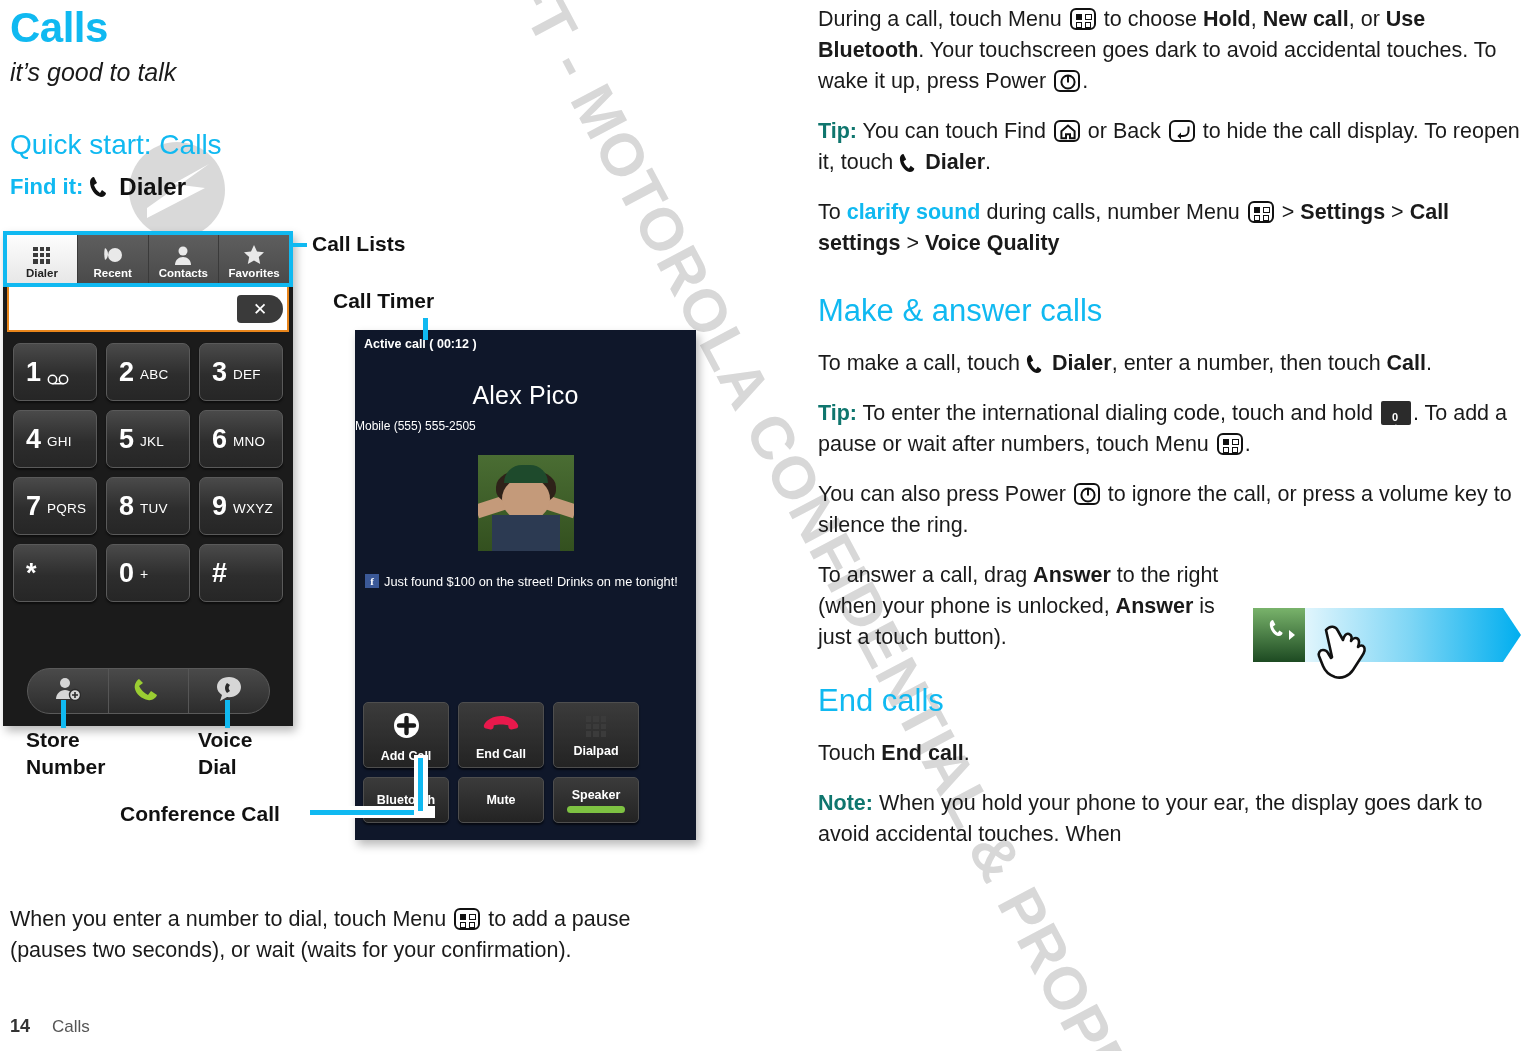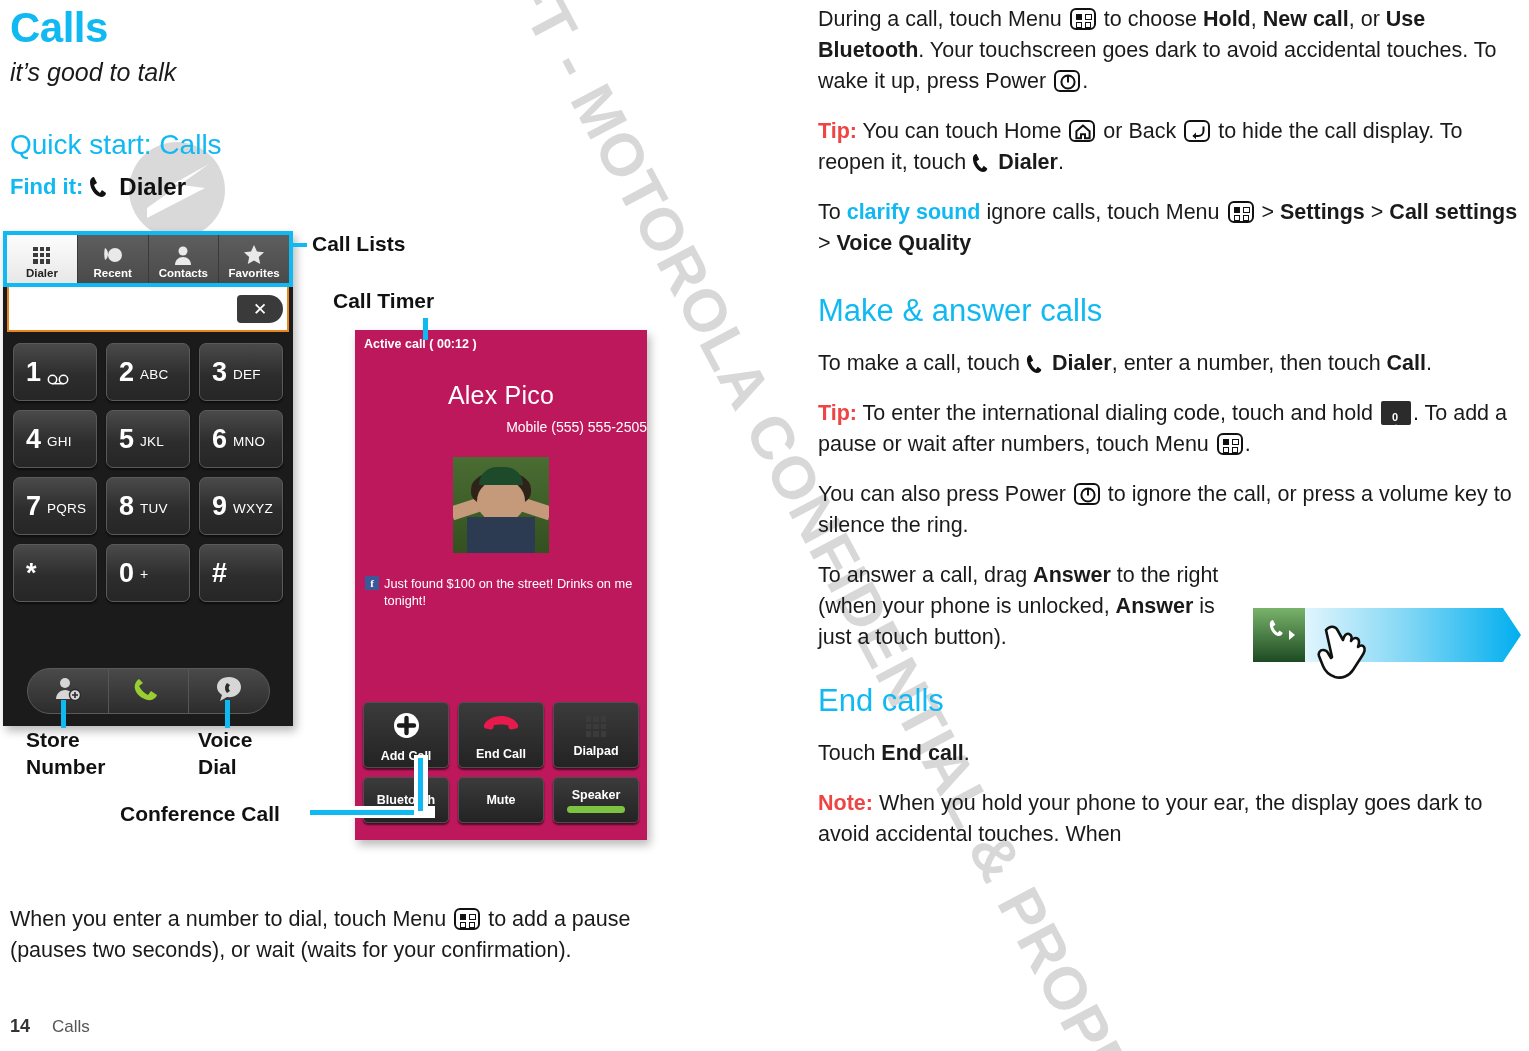--- a/index.html
+++ b/index.html
@@ -72,21 +72,21 @@
     display: flex; align-items: center; gap: 6px;
   }
   .findit .app { color: #111; font-weight: bold; font-size: 24px; margin-left: 4px;}
 
   p.body {
     font-size: 21.5px; line-height: 31px; color: #1a1a1a;
     margin: 19px 0 0 0;
     font-family: "Liberation Sans", sans-serif;
   }
   p.body b { font-weight: bold; }
-  .lead { font-weight: bold; color: #ef4444; }
+  .lead { font-weight: bold; color: #0f766e; }
   .kw { color: #10B9F1; font-weight: bold; }
   h3.sub {
     font-size: 31px; font-weight: normal; color: #10B9F1;
     margin: 34px 0 0 0;
   }
   h3.sub.tight { margin-top: 30px; }
 
   
   .keyicon {
     display: inline-block; vertical-align: -4px;
@@ -171,29 +171,29 @@
     border:1px solid #5a5a5a;
     display:flex;
   }
   .actionbar div { flex:1; display:flex; align-items:center; justify-content:center;
                    border-right:1px solid #565656;}
   .actionbar div:last-child { border-right:none; }
 
   
   .call-phone {
     position:absolute; left:355px; top:330px;
-    width:292px; height:510px;
-    background:#be185d;
+    width:341px; height:510px;
+    background:#0f172a;
     box-shadow: 3px 5px 9px rgba(0,0,0,0.28);
     z-index: 5;
     color:#fff;
   }
   .call-status { font-size:12.5px; font-weight:bold; padding:7px 0 0 9px; }
   .call-name { text-align:center; font-size:25px; margin-top:30px; letter-spacing:0.2px;}
-  .call-number { text-align:right; font-size:14px; margin-top:9px; }
+  .call-number { text-align:left; font-size:12px; margin-top:9px; }
   .avatar {
     width:96px; height:96px; margin: 22px auto 0 auto;
     background: linear-gradient(#4a6d33, #33501f);
     position:relative; overflow:hidden;
   }
   .avatar .face { position:absolute; left:24px; top:22px; width:48px; height:44px;
                   border-radius:50%; background:#c49a7a;}
   .avatar .hair { position:absolute; left:18px; top:14px; width:60px; height:36px;
                   border-radius:50% 50% 40% 40%; background:#2e2219;}
   .avatar .cap  { position:absolute; left:26px; top:10px; width:44px; height:18px;
@@ -510,32 +510,32 @@
   <div class="col-right">
 
     <p class="body" style="margin-top:4px;">
       <span>During a call, touch Menu </span><span class="keyicon menu"><i></i><i></i><i></i><i></i></span><span> to choose </span><b>Hold</b><span>, </span><b>New call</b><span>, or </span><b>Use Bluetooth</b><span>. Your touchscreen goes dark to avoid accidental touches. To wake it up, press Power </span><span class="keyicon"><svg width="20" height="18" viewBox="0 0 20 18">
             <circle cx="10" cy="9" r="6.6" fill="none" stroke="#111" stroke-width="2"></circle>
             <line x1="10" y1="2.6" x2="10" y2="9.4" stroke="#111" stroke-width="2"></line>
           </svg></span><span>.</span>
     </p>
 
     <p class="body">
-      <span class="lead">Tip:</span><span> You can touch Home </span><span class="keyicon"><svg width="20" height="18" viewBox="0 0 20 18">
+      <span class="lead">Tip:</span><span> You can touch Find </span><span class="keyicon"><svg width="20" height="18" viewBox="0 0 20 18">
             <path d="M10 2.5L3.4 8.2v7H8v-4h4v4h4.6v-7z" fill="none" stroke="#111" stroke-width="2"></path>
           </svg></span><span> or Back </span><span class="keyicon"><svg width="20" height="18" viewBox="0 0 20 18">
             <path d="M15.5 3.5v4.2c0 3-2.4 5.3-5.3 5.3H5.4" fill="none" stroke="#111" stroke-width="2"></path>
             <path d="M8 9.6L4.4 13l3.6 3.2z" fill="#111"></path>
           </svg></span><span> to hide the call display. To reopen it, touch </span><span class="phoneglyph"><svg width="18" height="20" viewBox="0 0 20 22">
             <path d="M5 1c-2 0-4 2-4 5 0 7 5 14 11 15 3 0 5-2 5-4l-4-3-2 3c-3-2-5-5-6-8l3-2z" fill="#111"></path>
           </svg></span> <b>Dialer</b><span>.</span>
     </p>
 
     <p class="body">
-      <span>To </span><span class="kw">clarify sound</span><span> ignore calls, touch Menu </span><span class="keyicon menu"><i></i><i></i><i></i><i></i></span><span> &gt; </span><b>Settings</b><span> &gt; </span><b>Call settings</b><span> &gt; </span><b>Voice Quality</b>
+      <span>To </span><span class="kw">clarify sound</span><span> during calls, number Menu </span><span class="keyicon menu"><i></i><i></i><i></i><i></i></span><span> &gt; </span><b>Settings</b><span> &gt; </span><b>Call settings</b><span> &gt; </span><b>Voice Quality</b>
     </p>
 
     <h3 class="sub">Make &amp; answer calls</h3>
 
     <p class="body">
       <span>To make a call, touch </span><span class="phoneglyph"><svg width="18" height="20" viewBox="0 0 20 22">
             <path d="M5 1c-2 0-4 2-4 5 0 7 5 14 11 15 3 0 5-2 5-4l-4-3-2 3c-3-2-5-5-6-8l3-2z" fill="#111"></path>
           </svg></span> <b>Dialer</b><span>, enter a number, then touch </span><b>Call</b><span>.</span>
     </p>
 

